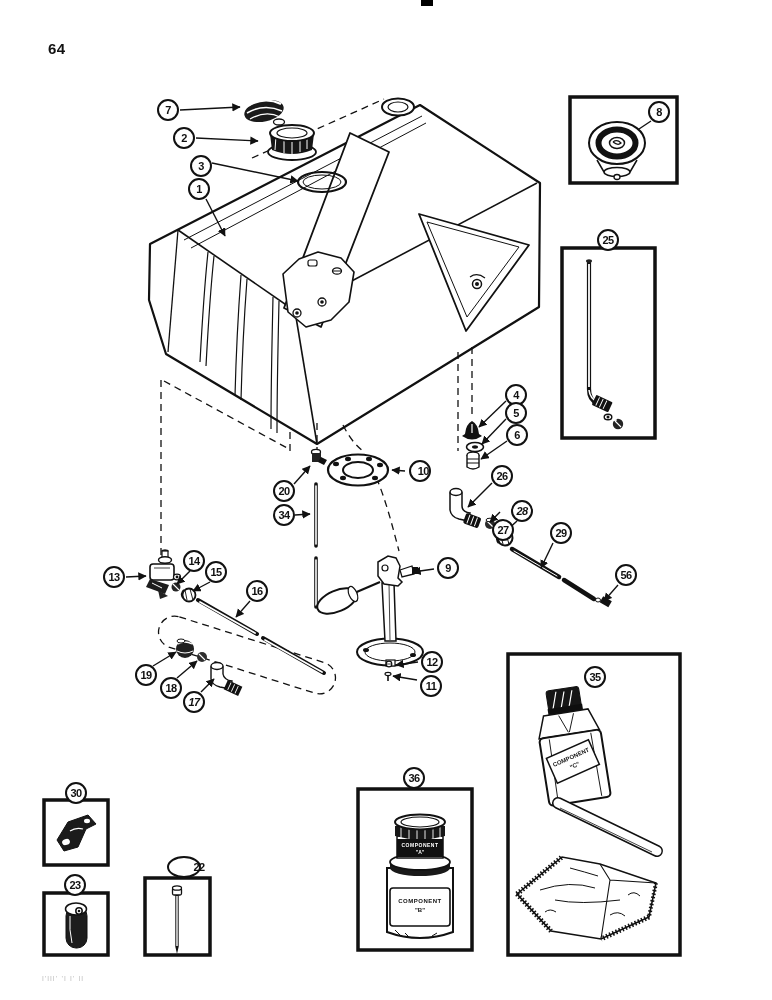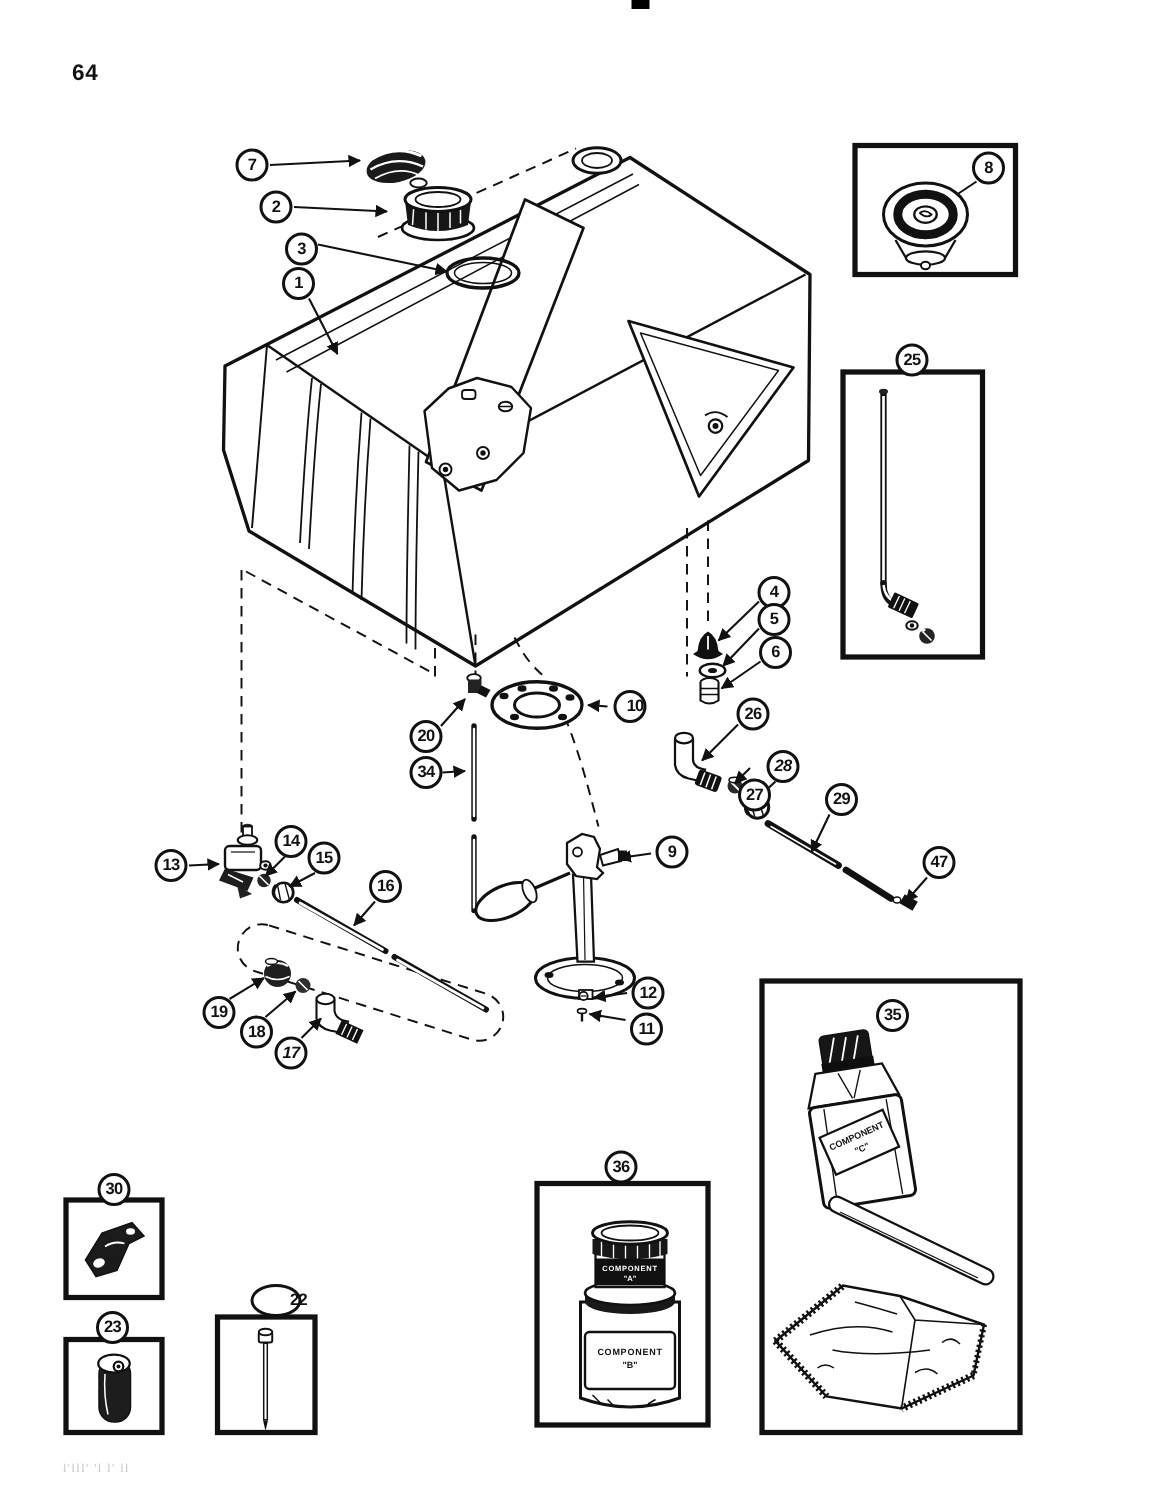--- a/index.html
+++ b/index.html
@@ -5,21 +5,21 @@
   html,body{margin:0;padding:0;background:#fff;}
   .page{position:relative;width:696px;height:1000px;background:#fff;overflow:hidden;
         font-family:"Liberation Sans",sans-serif;color:#111;}
   .page-number{position:absolute;left:48px;top:40px;font-size:15px;font-weight:bold;letter-spacing:.5px;}
   .top-artifact{position:absolute;left:421px;top:0;width:12px;height:6px;background:#000;}
   .art{position:absolute;left:0;top:0;}
   .callout{position:absolute;width:22px;height:22px;border:2px solid #111;border-radius:50%;
            background:#fff;box-sizing:border-box;display:flex;align-items:center;justify-content:center;}
   .callout-num{font-size:11px;font-weight:bold;line-height:1;letter-spacing:-.5px;}
   .footer-marks{position:absolute;left:42px;top:974px;font-size:8px;color:#b5b5b5;
-                font-family:Liberation Serif, serif;letter-spacing:1px;opacity:.8;}
+                font-family:Liberation Sans, sans-serif;letter-spacing:1px;opacity:.8;}
 </style>
 </head>
 <body>
 
 <div class="page">
   <div class="page-number">64</div>
   <div class="top-artifact"></div>
 
   <svg class="art" width="772" height="1000" viewBox="0 0 772 1000">
     <defs>
@@ -419,21 +419,21 @@
       <div class="callout" style="left: 492px; top: 491px; margin-top: 28px;">
     <span class="callout-num">27</span>
   </div>
       <div class="callout" style="left: 511px; top: 500px; font-style: italic;">
     <span class="callout-num">28</span>
   </div>
       <div class="callout" style="left: 550px; top: 522px;">
     <span class="callout-num">29</span>
   </div>
       <div class="callout" style="left: 615px; top: 564px;">
-    <span class="callout-num">47</span>
+    <span class="callout-num">56</span>
   </div>
       <div class="callout" style="left: 437px; top: 557px;">
     <span class="callout-num">9</span>
   </div>
       <div class="callout" style="left: 103px; top: 566px;">
     <span class="callout-num">13</span>
   </div>
       <div class="callout" style="left: 183px; top: 550px;">
     <span class="callout-num">14</span>
   </div>

